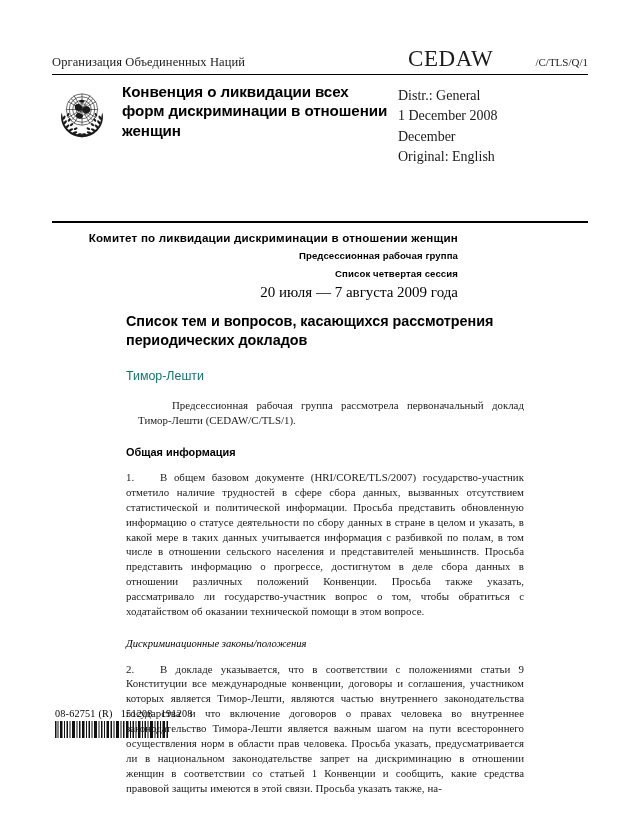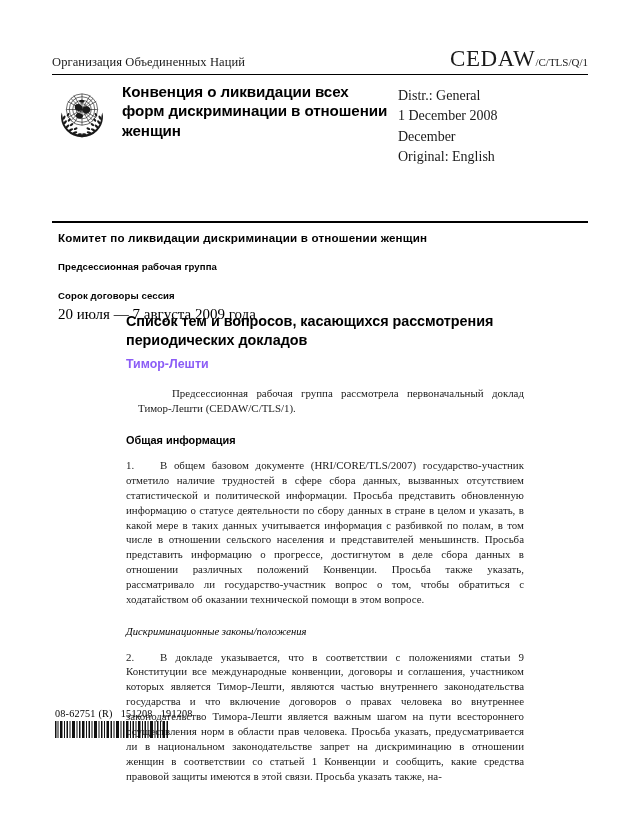--- a/index.html
+++ b/index.html
@@ -38,20 +38,21 @@
     padding-bottom: 2px;
   }
   .org-name {
     font-size: 12.5px;
     letter-spacing: 0.1px;
     white-space: nowrap;
   }
   .symbol-wrap {
     display: flex;
     align-items: baseline;
+    gap: 42px;
   }
   .symbol-main {
     font-size: 23px;
     letter-spacing: 0.6px;
   }
   .symbol-sub {
     font-size: 11px;
     letter-spacing: 0px;
     position: relative;
     top: 0px;
@@ -108,37 +109,38 @@
     border-top: 2px solid #000;
     margin: 0;
   }
 
   
   .committee {
     position: absolute;
     left: 58px;
     top: 230px;
     width: 400px;
+    text-align: right;
   }
   .committee-title {
     font-family: "Liberation Sans", "DejaVu Sans", sans-serif;
     font-weight: bold;
     font-size: 11.6px;
     line-height: 1.33;
     letter-spacing: 0.2px;
     color: #000;
   }
   .committee-line {
     font-family: "Liberation Sans", "DejaVu Sans", sans-serif;
     font-weight: bold;
     font-size: 9.6px;
     line-height: 1.38;
     letter-spacing: 0.1px;
     color: #000;
-    margin-top: 15px;
+    margin-top: 4px;
   }
   .committee-dates {
     font-size: 15px;
     line-height: 1.4;
     margin-top: 2px;
     color: #000;
   }
 
   
   .content {
@@ -151,25 +153,25 @@
     font-family: "Liberation Sans", "DejaVu Sans", sans-serif;
     font-weight: bold;
     font-size: 14.4px;
     line-height: 1.32;
     letter-spacing: -0.05px;
     margin: 0;
     color: #000;
   }
   h2.country {
     font-family: "Liberation Sans", "DejaVu Sans", sans-serif;
-    font-weight: bold;
+    font-weight: normal;
     font-size: 12.4px;
     line-height: 1.3;
-    margin: 6px 0 0 0;
-    color: #8b5cf6;
+    margin: 18px 0 0 0;
+    color: #0f766e;
   }
   h3.section-head {
     font-family: "Liberation Sans", "DejaVu Sans", sans-serif;
     font-weight: bold;
     font-size: 10.9px;
     line-height: 1.3;
     margin: 17px 0 0 0;
     color: #000;
   }
   h4.sub-head {
@@ -311,21 +313,21 @@
       </div>
 
     </div>
   </div>
 
   <hr class="rule-mid">
 
   <div class="committee">
     <div class="committee-title">Комитет по ликвидации дискриминации в отношении женщин</div>
     <div class="committee-line">Предсессионная рабочая группа</div>
-    <div class="committee-line">Сорок договоры сессия</div>
+    <div class="committee-line">Список четвертая сессия</div>
     <div class="committee-dates">20 июля — 7 августа 2009 года</div>
   </div>
 
   <div class="content">
 
     <h1 class="doc-title">Список тем и вопросов, касающихся рассмотрения периодических докладов</h1>
 
     <h2 class="country">Тимор-Лешти</h2>
 
     <p class="lead">Предсессионная рабочая группа рассмотрела первоначальный доклад Тимор-Лешти (CEDAW/C/TLS/1).</p>

